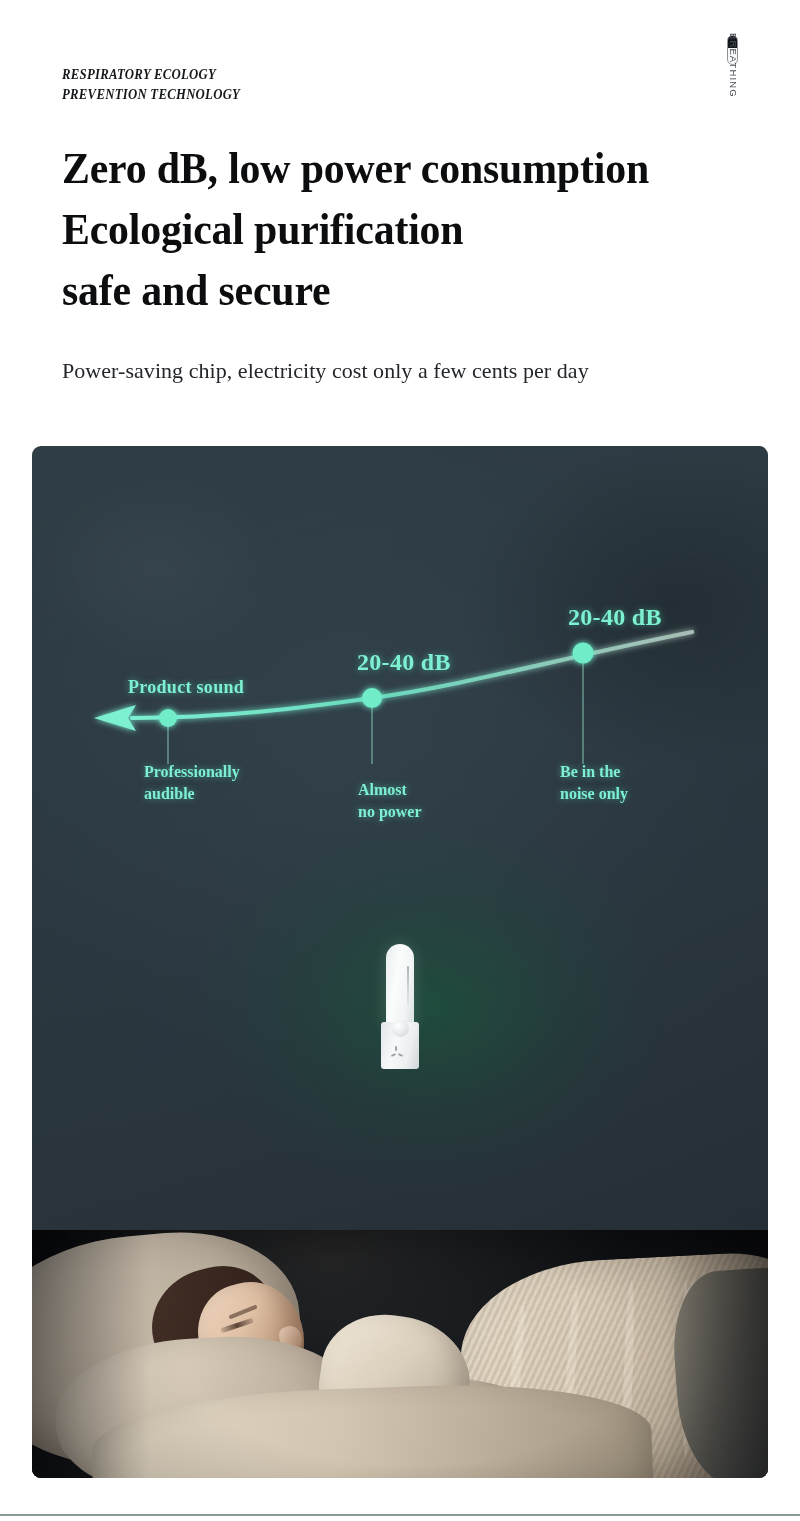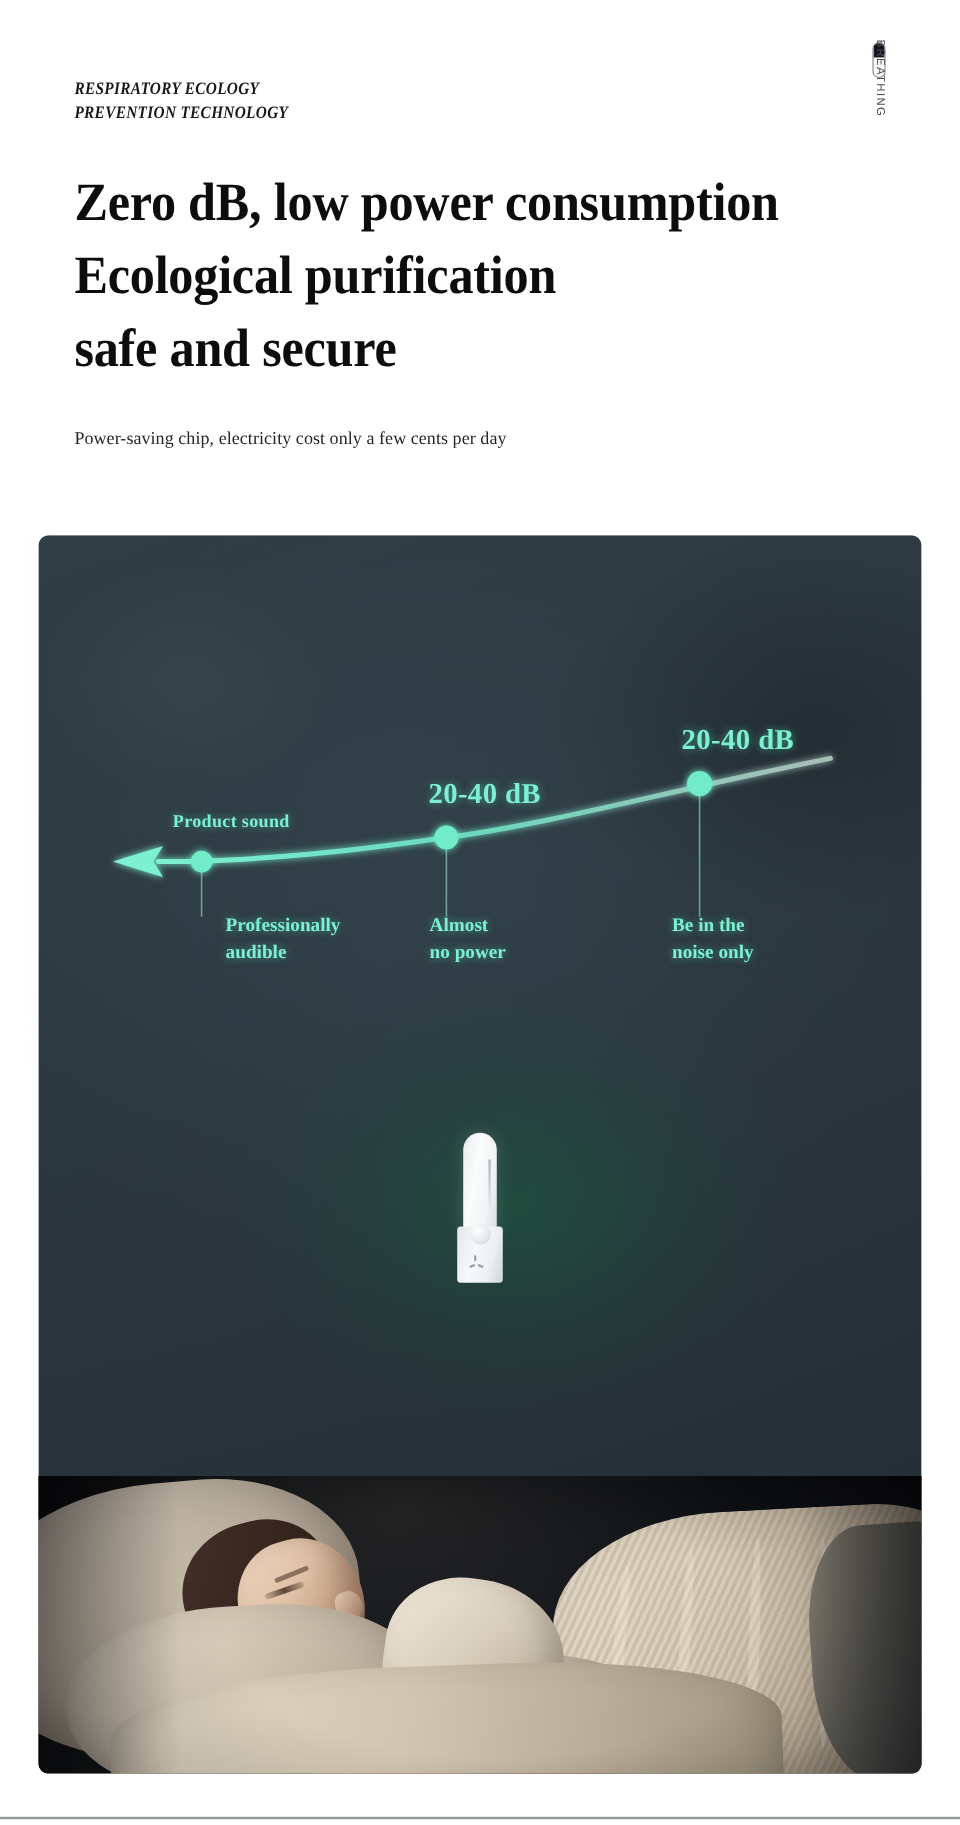--- a/index.html
+++ b/index.html
@@ -80,21 +80,21 @@
     transform-origin: left top;
     white-space: nowrap;
   }
 
   
   .subtitle {
     position: absolute;
     left: 62px;
     top: 358px;
     font-family: "Liberation Serif", "DejaVu Serif", serif;
-    font-size: 15px;
+    font-size: 22px;
     color: #23262a;
     letter-spacing: 0.05px;
     white-space: nowrap;
   }
 
   
   .hero {
     position: absolute;
     left: 32px;
     top: 446px;
@@ -129,21 +129,21 @@
 
   .lbl {
     position: absolute;
     font-family: "Liberation Serif", "DejaVu Serif", serif;
     font-weight: 700;
     color: #7df0d2;
     text-shadow: 0 0 7px rgba(90,230,190,0.55);
     white-space: nowrap;
   }
   .lbl-db      { font-size: 24px; letter-spacing: 0.3px; }
-  .lbl-head    { font-size: 15px; letter-spacing: 0.3px; margin-left: 16px; }
+  .lbl-head    { font-size: 18px; letter-spacing: 0.3px; }
   .lbl-cap     { font-size: 16px; line-height: 22px; }
 
   
   .device {
     position: absolute;
     left: 345px;
     top: 498px;
     width: 46px;
     height: 130px;
   }
@@ -402,26 +402,26 @@
       <circle cx="340" cy="252" r="10" fill="#6fecc9" filter="url(#softGlow)"></circle>
       <circle cx="551" cy="207" r="10.5" fill="#6fecc9" filter="url(#softGlow)"></circle>
     </svg>
 
     <div class="lbl lbl-head" style="left:96px; top:231px;">Product sound</div>
 
     <div class="lbl lbl-db" style="left:325px; top:203px;">20-40 dB</div>
 
     <div class="lbl lbl-db" style="left:536px; top:158px;">20-40 dB</div>
 
-    <div class="lbl lbl-cap" style="left:112px; top:315px;margin-left:44px;">
+    <div class="lbl lbl-cap" style="left:112px; top:315px;">
       <div>Professionally</div>
       <div>audible</div>
     </div>
 
-    <div class="lbl lbl-cap" style="left:326px; top:315px;">
+    <div class="lbl lbl-cap" style="left:326px; top:333px;">
       <div>Almost</div>
       <div>no power</div>
     </div>
 
     <div class="lbl lbl-cap" style="left:528px; top:315px;">
       <div>Be in the</div>
       <div>noise only</div>
     </div>
   </div>
 

